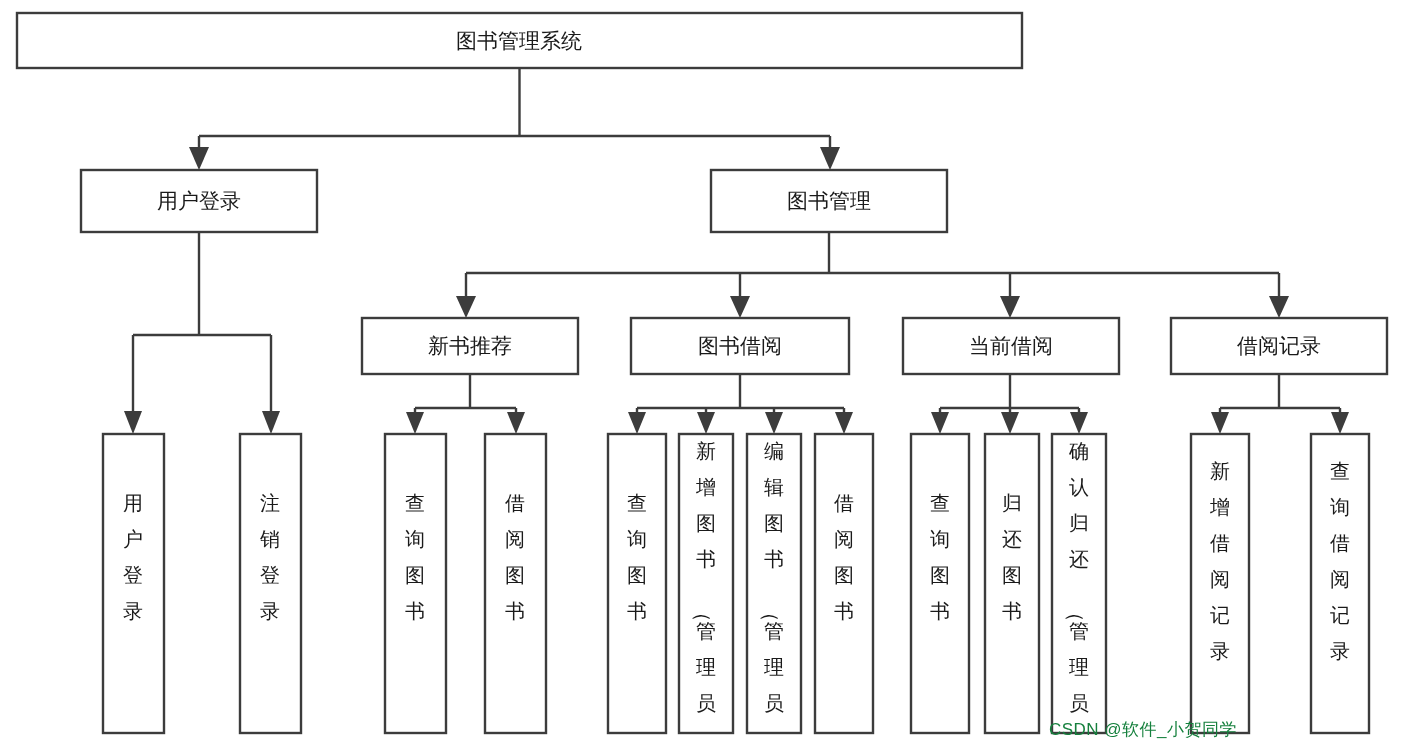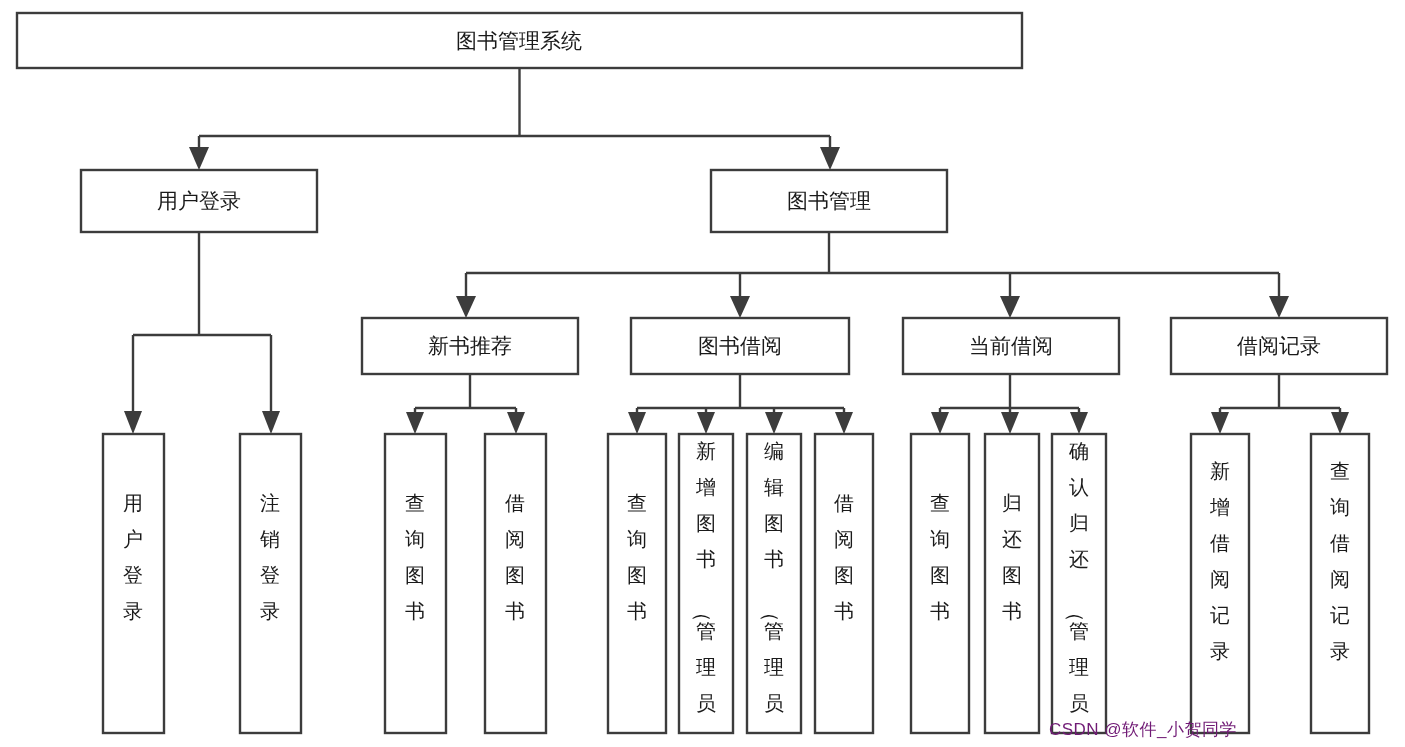--- a/index.html
+++ b/index.html
@@ -52,21 +52,21 @@
   .arrow-head {
     fill: #3c3c3c;
     stroke: none;
   }
   .watermark {
     position: absolute;
     right: 14px;
     bottom: 6px;
     font-family: "Liberation Sans", sans-serif;
     font-size: 17px;
-    color: #701a75;
+    color: #15803d;
     letter-spacing: 0.5px;
     white-space: nowrap;
     user-select: none;
   }
 </style>
 </head>
 <body>
 
 <div id="diagram-root">
   <svg class="flow" viewBox="0 0 1405 747" xmlns="http://www.w3.org/2000/svg">

